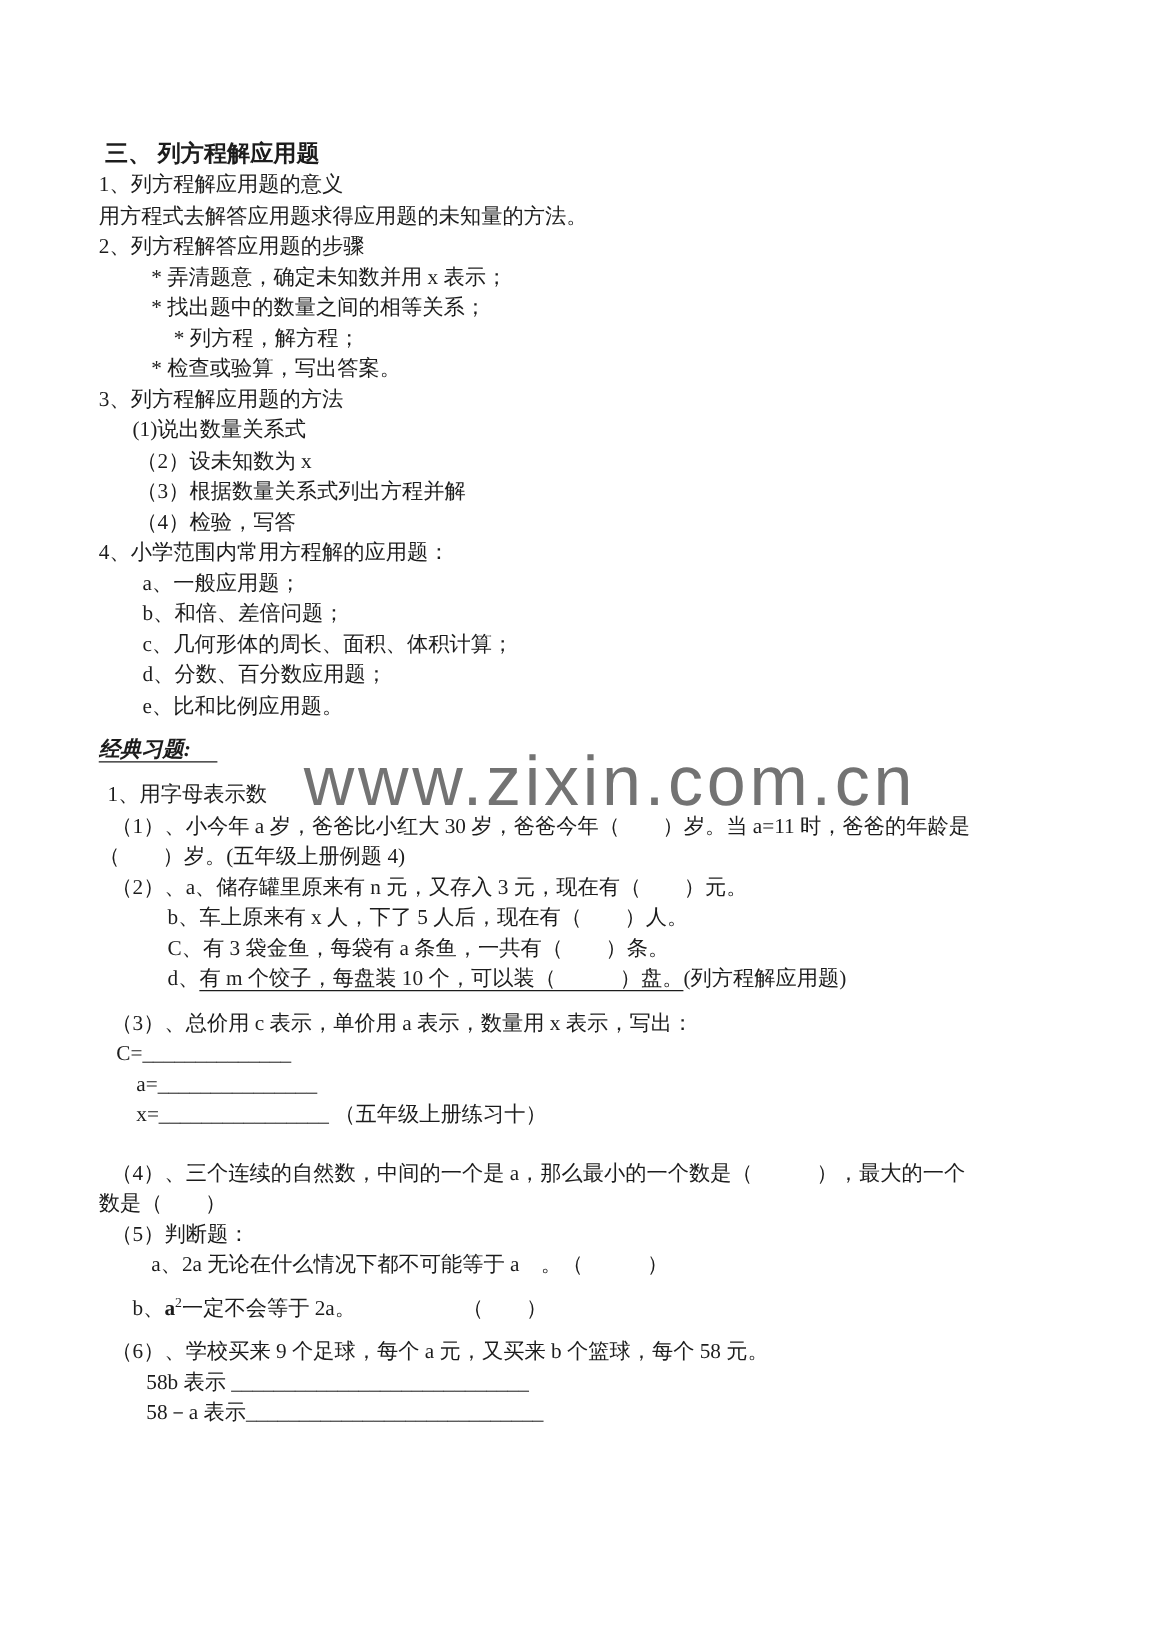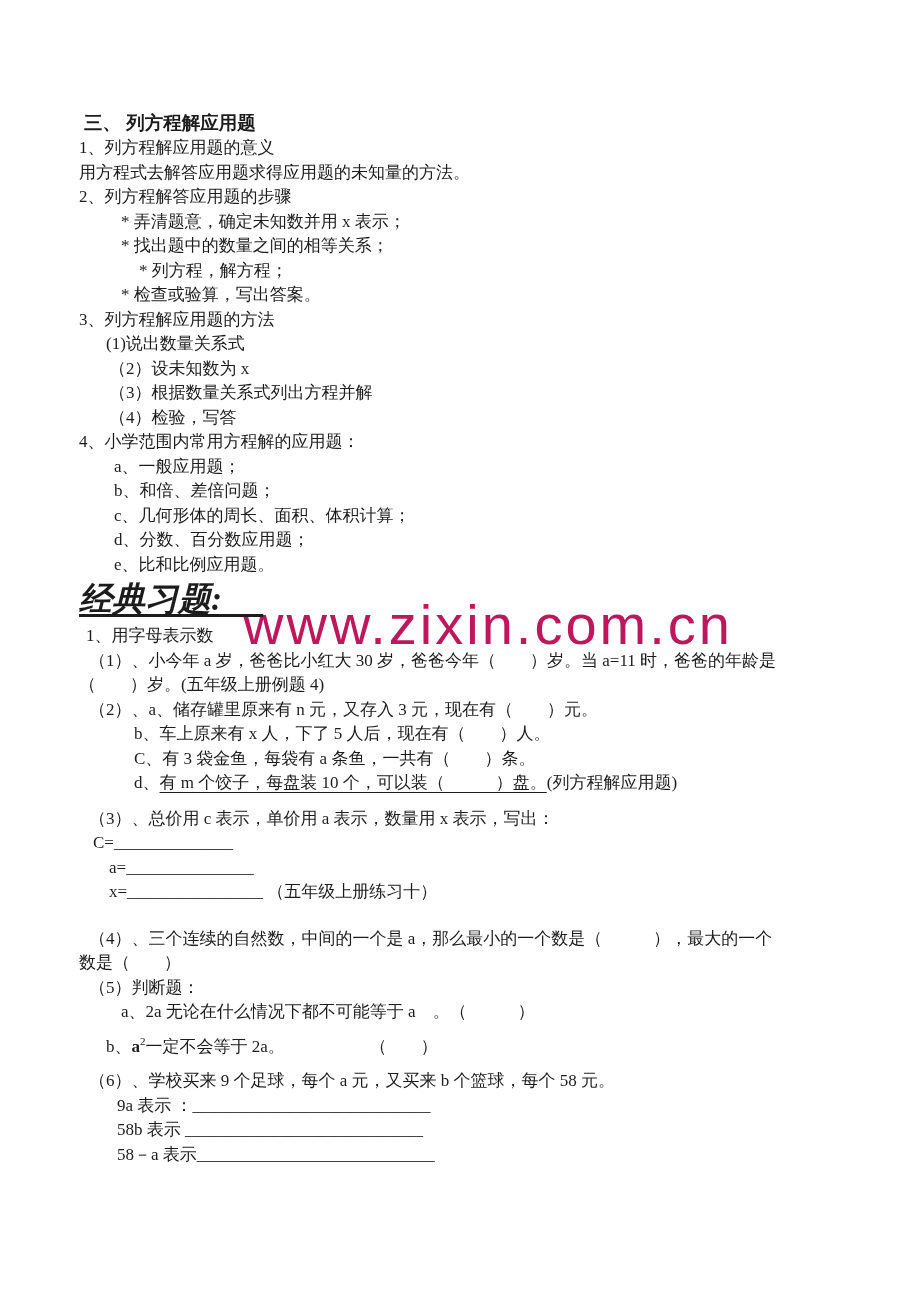--- a/index.html
+++ b/index.html
@@ -25,21 +25,21 @@
   }
   .line.title{
     font-family:"Liberation Sans","DejaVu Sans",sans-serif;
     font-weight:bold;
     font-size:18.5px;
     line-height:26px;
   }
   .line.heading{
     font-weight:bold;
     font-style:italic;
-    font-size:33px;
+    font-size:17px;
     line-height:33px;
   }
   .line.heading .run{
     text-decoration:underline;
     text-underline-offset:4px;
   }
   .u{
     text-decoration:underline;
     text-underline-offset:4px;
   }
@@ -58,21 +58,21 @@
     font-size:56px;
     letter-spacing:3px;
     white-space:pre;
     user-select:none;
   }
 </style>
 </head>
 <body>
 
 <div class="page">
-  <div class="watermark" style="color: #be185d;">www.zixin.com.cn</div>
+  <div class="watermark" style="color: #737373;">www.zixin.com.cn</div>
   <div class="content">
       <div class="line title" style="margin-left: 5px;"><span class="run">三、 列方程解应用题</span></div>
       <div class="line"><span class="run">1、列方程解应用题的意义</span></div>
       <div class="line"><span class="run">用方程式去解答应用题求得应用题的未知量的方法。</span></div>
       <div class="line"><span class="run">2、列方程解答应用题的步骤</span></div>
       <div class="line" style="margin-left: 42px;"><span class="run">* 弄清题意，确定未知数并用 x 表示；</span></div>
       <div class="line" style="margin-left: 42px;"><span class="run">* 找出题中的数量之间的相等关系；</span></div>
       <div class="line" style="margin-left: 60px;"><span class="run">* 列方程，解方程；</span></div>
       <div class="line" style="margin-left: 42px;"><span class="run">* 检查或验算，写出答案。</span></div>
       <div class="line"><span class="run">3、列方程解应用题的方法</span></div>
@@ -97,17 +97,16 @@
       <div class="line" style="margin-left: 10px; margin-top: 11px;"><span class="run">（3）、总价用 c 表示，单价用 a 表示，数量用 x 表示，写出：</span></div>
       <div class="line" style="margin-left: 14px;"><span class="run">C=______________</span></div>
       <div class="line" style="margin-left: 30px;"><span class="run">a=_______________</span></div>
       <div class="line" style="margin-left: 30px;"><span class="run">x=________________ （五年级上册练习十）</span></div>
       <div class="line" style="margin-left: 10px; margin-top: 22px;"><span class="run">（4）、三个连续的自然数，中间的一个是 a，那么最小的一个数是（　　　），最大的一个</span></div>
       <div class="line"><span class="run">数是（　　）</span></div>
       <div class="line" style="margin-left: 10px;"><span class="run">（5）判断题：</span></div>
       <div class="line" style="margin-left: 42px;"><span class="run">a、2a 无论在什么情况下都不可能等于 a　。（　　　）</span></div>
       <div class="line" style="margin-left: 27px; margin-top: 10px;"><span class="run">b、</span><span class="run b">a</span><span class="run sup">2</span><span class="run">一定不会等于 2a。　　　　　（　　）</span></div>
       <div class="line" style="margin-left: 10px; margin-top: 10px;"><span class="run">（6）、学校买来 9 个足球，每个 a 元，又买来 b 个篮球，每个 58 元。</span></div>
-      <div class="line" style="margin-left: 38px;"><span class="run">9a 表示 ：____________________________</span></div>
       <div class="line" style="margin-left: 38px;"><span class="run">58b 表示 ____________________________</span></div>
       <div class="line" style="margin-left: 38px;"><span class="run">58－a 表示____________________________</span></div>
     </div>
 </div>
 
 </body></html>

